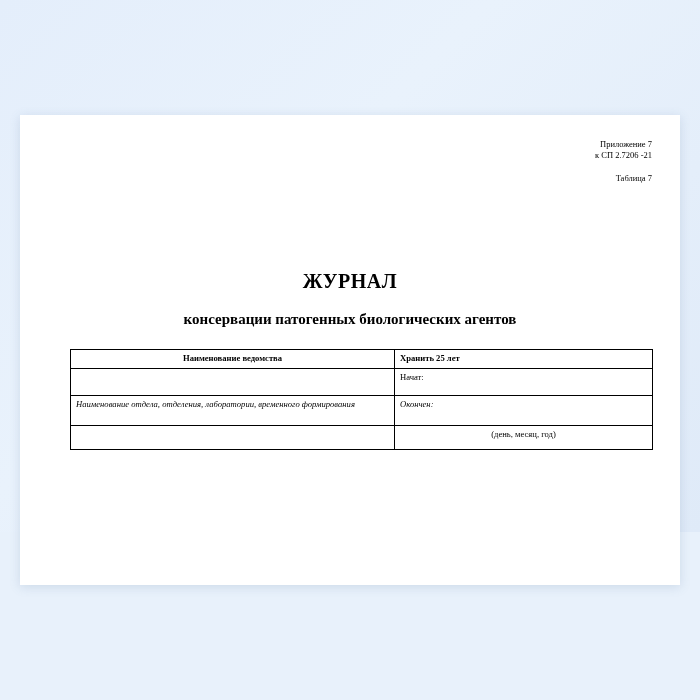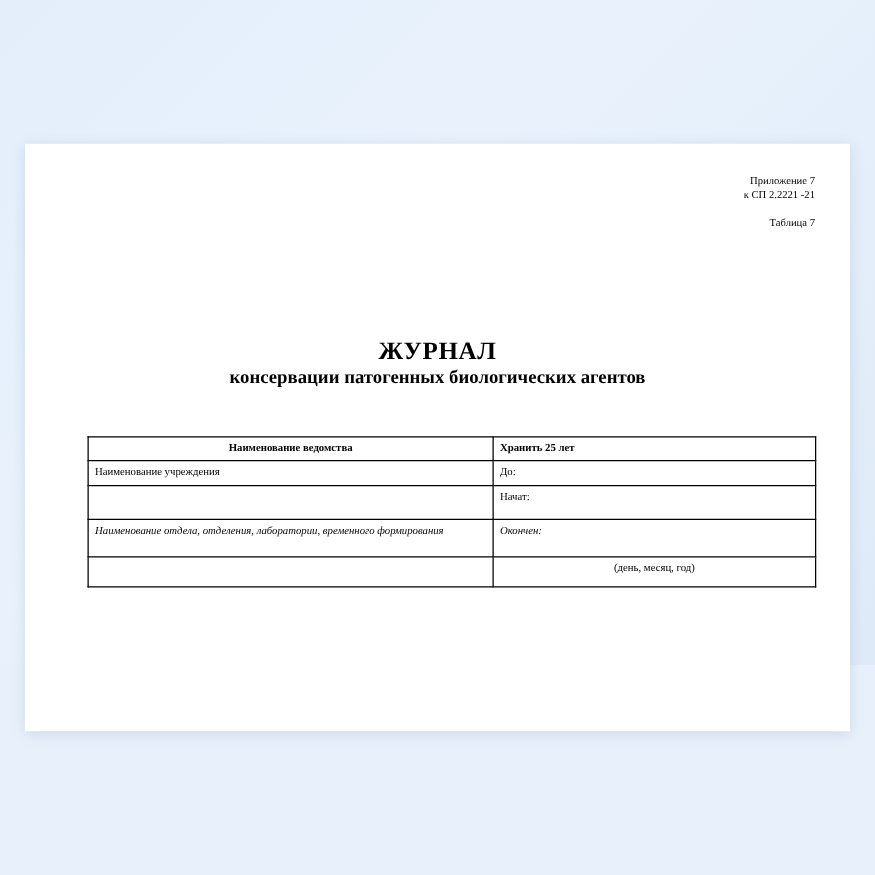--- a/index.html
+++ b/index.html
@@ -48,21 +48,21 @@
     top: 155px;
     text-align: center;
   }
   .title-main {
     font-size: 20px;
     font-weight: bold;
     letter-spacing: 0.5px;
     color: #000;
   }
   .title-sub {
-    margin-top: 1px;
+    margin-top: 18px;
     font-size: 15px;
     font-weight: bold;
     color: #000;
   }
   table.doc-table {
     position: absolute;
     left: 50px;
     top: 234px;
     width: 560px;
     border-collapse: collapse;
@@ -98,38 +98,34 @@
   }
 </style>
 </head>
 <body>
 
 <div class="canvas">
   <div class="page">
 
     <div class="appendix">
       <div>Приложение 7</div>
-      <div>к СП 2.2221 -21</div>
+      <div>к СП 2.7206 -21</div>
       <div class="tbl">Таблица 7</div>
     </div>
 
     <div class="title-block">
       <div class="title-main">ЖУРНАЛ</div>
       <div class="title-sub">консервации патогенных биологических агентов</div>
     </div>
 
     <table class="doc-table">
       <tbody>
           <tr class="r1">
         <td class="col-left hdr-left">Наименование ведомства</td>
         <td class="col-right bold-left">Хранить 25 лет</td>
-      </tr>
-      <tr class="r2">
-        <td class="col-left">Наименование учреждения</td>
-        <td class="col-right">До:</td>
       </tr>
       <tr class="r3">
         <td class="col-left"></td>
         <td class="col-right">Начат:</td>
       </tr>
       <tr class="r4">
         <td class="col-left">Наименование отдела, отделения, лаборатории, временного формирования</td>
         <td class="col-right">Окончен:</td>
       </tr>
       <tr class="r5">

